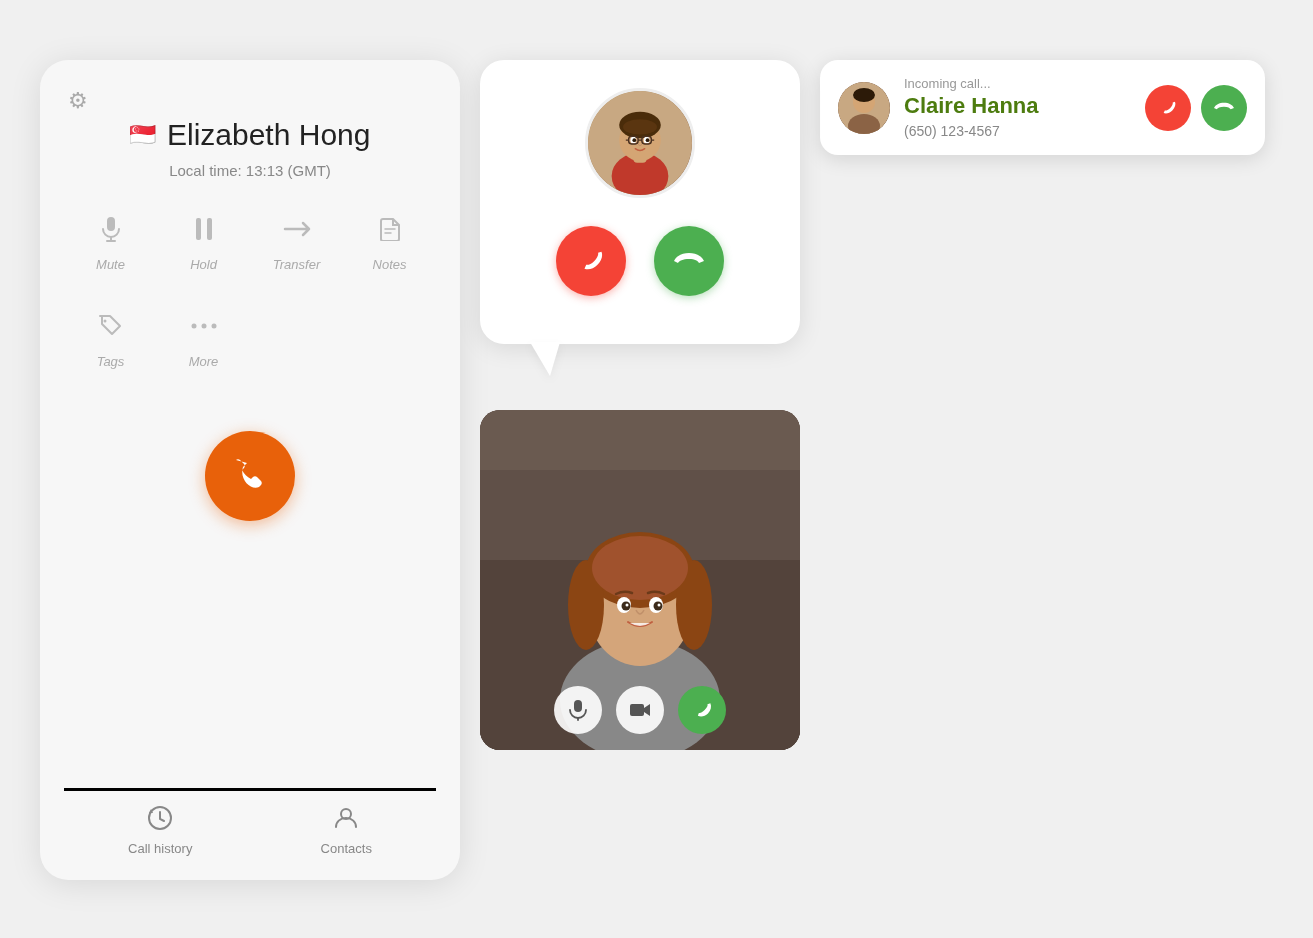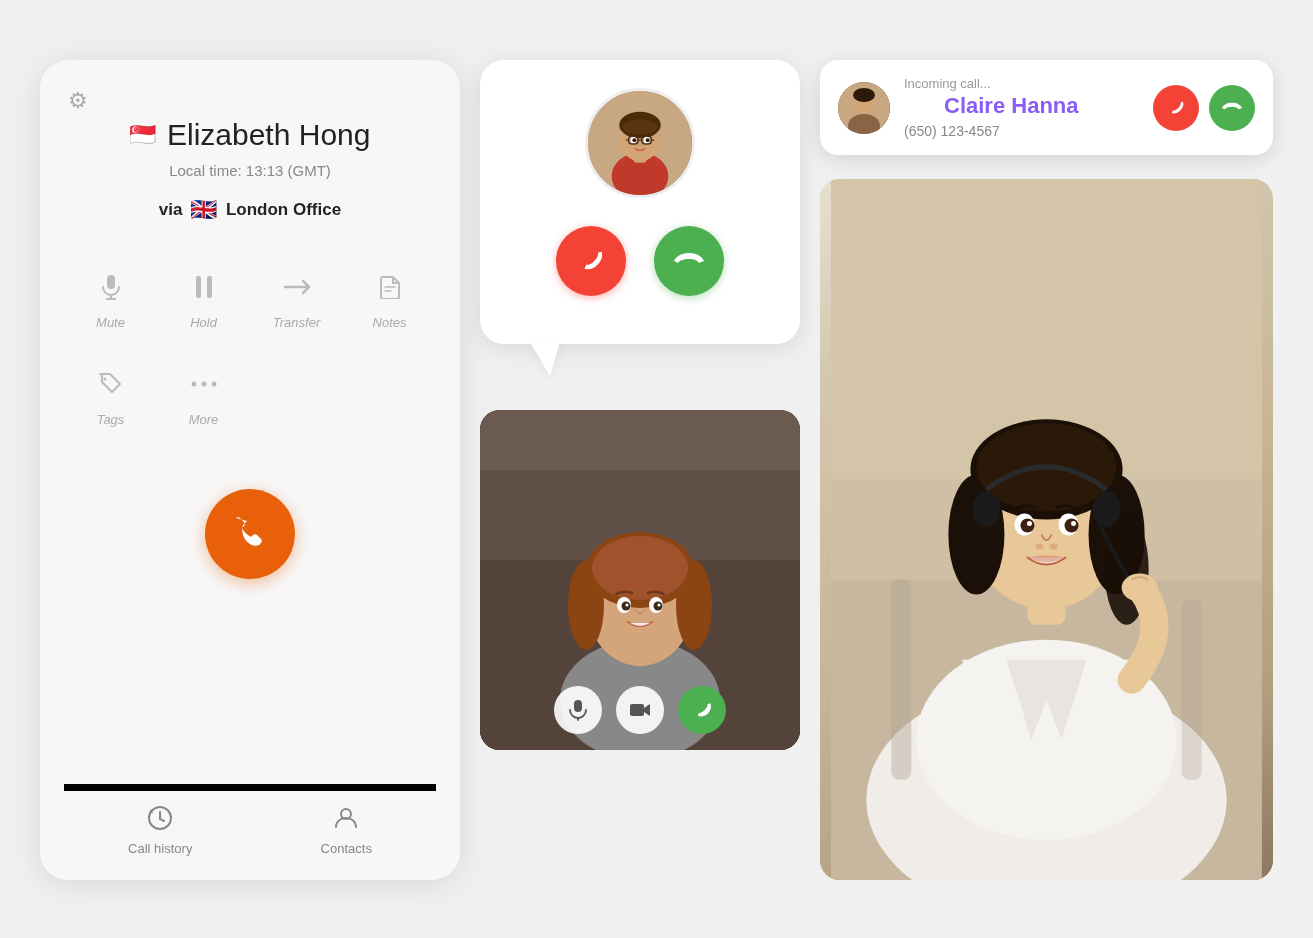--- a/index.html
+++ b/index.html
@@ -128,21 +128,21 @@
     .call-btn-big .phone-icon {
       font-size: 38px;
       color: #fff;
     }
 
     
     .bottom-nav {
       width: 100%;
       display: flex;
       justify-content: space-around;
-      border-top: 7px solid #000000;
+      border-top: 3px solid #000000;
       padding-top: 14px;
       margin-top: auto;
     }
     .nav-item {
       display: flex;
       flex-direction: column;
       align-items: center;
       gap: 4px;
       cursor: pointer;
       color: #888;
@@ -268,21 +268,21 @@
     .vid-ctrl-btn.end {
       background: #4CAF50;
     }
     .vid-ctrl-btn.end svg {
       fill: #fff;
     }
 
     
     .right-panel {
       display: flex;
-      flex-direction: column;
+      flex-direction: row;
       gap: 8px;
       flex: 1;
       height: 820px;
     }
 
     
     .incoming-notification {
       background: #fff;
       border-radius: 18px;
       padding: 16px 18px;
@@ -306,22 +306,21 @@
       flex: 1;
     }
     .notif-title {
       font-size: 13px;
       color: #999;
       margin-bottom: 2px;
     }
     .notif-name {
       font-size: 22px;
       font-weight: 700;
-      color: #8b5cf6;
-      margin-left: 40px;
+      color: #4d7c0f;
     }
     .notif-phone {
       font-size: 14px;
       color: #888;
       margin-top: 4px;
     }
     .notif-actions {
       display: flex;
       gap: 10px;
     }
@@ -379,25 +378,20 @@
   <div class="phone-panel">
     <span class="settings-icon">⚙</span>
 
     <div class="contact-info">
       <div class="contact-name-row">
 
         <span style="font-size:22px;">🇸🇬</span>
         <span class="contact-name">Elizabeth Hong</span>
       </div>
       <div class="local-time">Local time: 13:13 (GMT)</div>
-      <div class="via-row">
-        <span>via</span>
-        <span style="font-size:22px;">🇬🇧</span>
-        <span>London Office</span>
-      </div>
     </div>
 
     <div class="actions-grid">
 
       <div class="action-btn">
         <div class="action-icon">
           <svg width="24" height="28" viewBox="0 0 24 28" fill="none">
             <rect x="8" y="2" width="8" height="14" rx="4" fill="#bbb"></rect>
             <path d="M4 14c0 4.4 3.6 8 8 8s8-3.6 8-8" stroke="#bbb" stroke-width="2" fill="none" stroke-linecap="round"></path>
             <line x1="12" y1="22" x2="12" y2="26" stroke="#bbb" stroke-width="2" stroke-linecap="round"></line>

